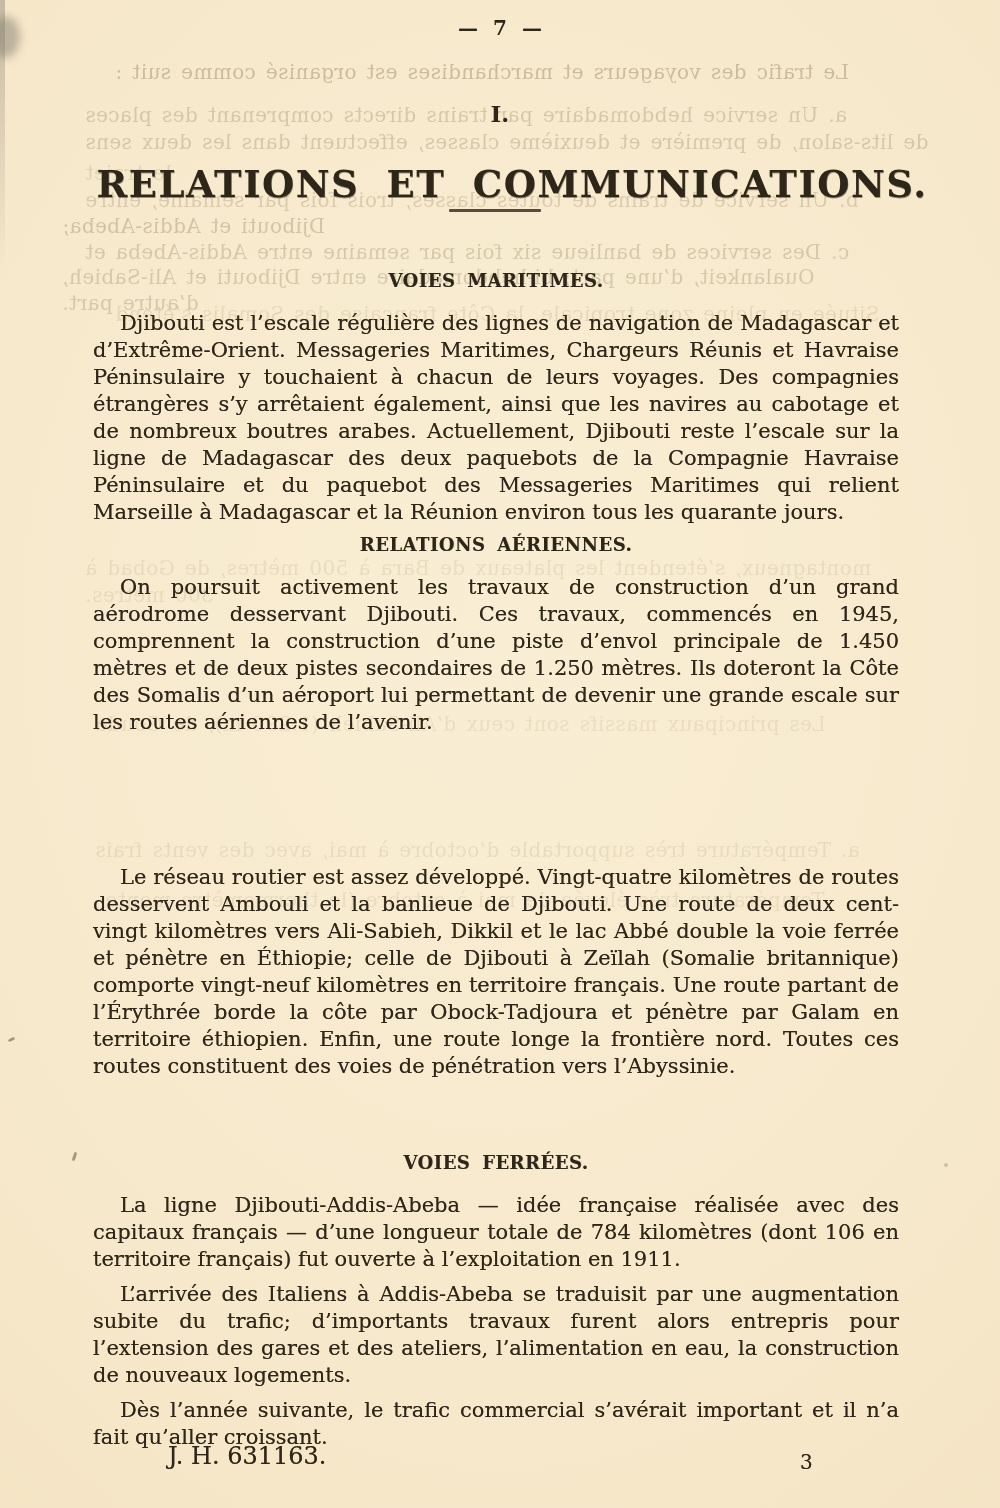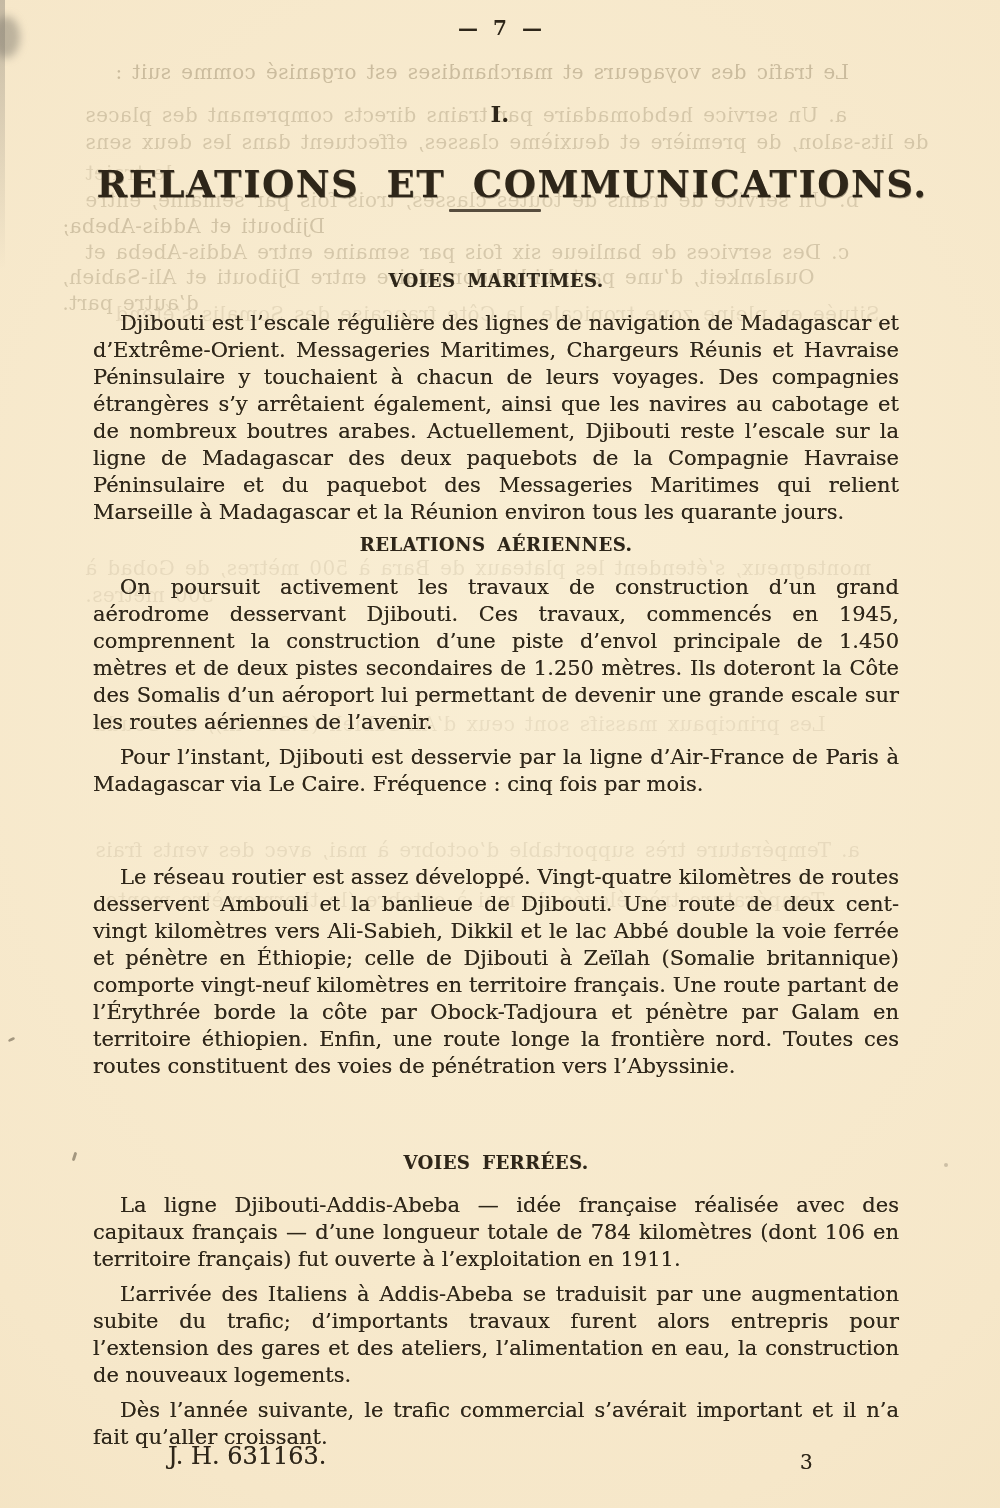--- a/index.html
+++ b/index.html
@@ -107,21 +107,20 @@
   <div class="ink title-rule"></div>
 
   <section class="ink sec sec-maritimes">
     <h2>VOIES MARITIMES.</h2>
     <p>Djibouti est l’escale régulière des lignes de navigation de Madagascar et d’Extrême-Orient. Messageries Maritimes, Chargeurs Réunis et Havraise Péninsulaire y touchaient à chacun de leurs voyages. Des compagnies étrangères s’y arrêtaient également, ainsi que les navires au cabotage et de nombreux boutres arabes. Actuellement, Djibouti reste l’escale sur la ligne de Madagascar des deux paquebots de la Compagnie Havraise Péninsulaire et du paquebot des Messageries Maritimes qui relient Marseille à Madagascar et la Réunion environ tous les quarante jours.</p>
   </section>
 
   <section class="ink sec sec-aeriennes">
     <h2>RELATIONS AÉRIENNES.</h2>
     <p>On poursuit activement les travaux de construction d’un grand aérodrome desservant Djibouti. Ces travaux, commencés en 1945, comprennent la construction d’une piste d’envol principale de 1.450 mètres et de deux pistes secondaires de 1.250 mètres. Ils doteront la Côte des Somalis d’un aéroport lui permettant de devenir une grande escale sur les routes aériennes de l’avenir.</p>
-    <p>Pour l’instant, Djibouti est desservie par la ligne d’Air-France de Paris à Madagascar via Le Caire. Fréquence : cinq fois par mois.</p>
   </section>
 
   <section class="ink sec sec-routieres">
     <p>Le réseau routier est assez développé. Vingt-quatre kilomètres de routes desservent Ambouli et la banlieue de Djibouti. Une route de deux cent-vingt kilomètres vers Ali-Sabieh, Dikkil et le lac Abbé double la voie ferrée et pénètre en Éthiopie; celle de Djibouti à Zeïlah (Somalie britannique) comporte vingt-neuf kilomètres en territoire français. Une route partant de l’Érythrée borde la côte par Obock-Tadjoura et pénètre par Galam en territoire éthiopien. Enfin, une route longe la frontière nord. Toutes ces routes constituent des voies de pénétration vers l’Abyssinie.</p>
   </section>
 
   <section class="ink sec sec-ferrees">
     <h2>VOIES FERRÉES.</h2>
     <p>La ligne Djibouti-Addis-Abeba — idée française réalisée avec des capitaux français — d’une longueur totale de 784 kilomètres (dont 106 en territoire français) fut ouverte à l’exploitation en 1911.</p>
     <p>L’arrivée des Italiens à Addis-Abeba se traduisit par une augmentation subite du trafic; d’importants travaux furent alors entrepris pour l’extension des gares et des ateliers, l’alimentation en eau, la construction de nouveaux logements.</p>

